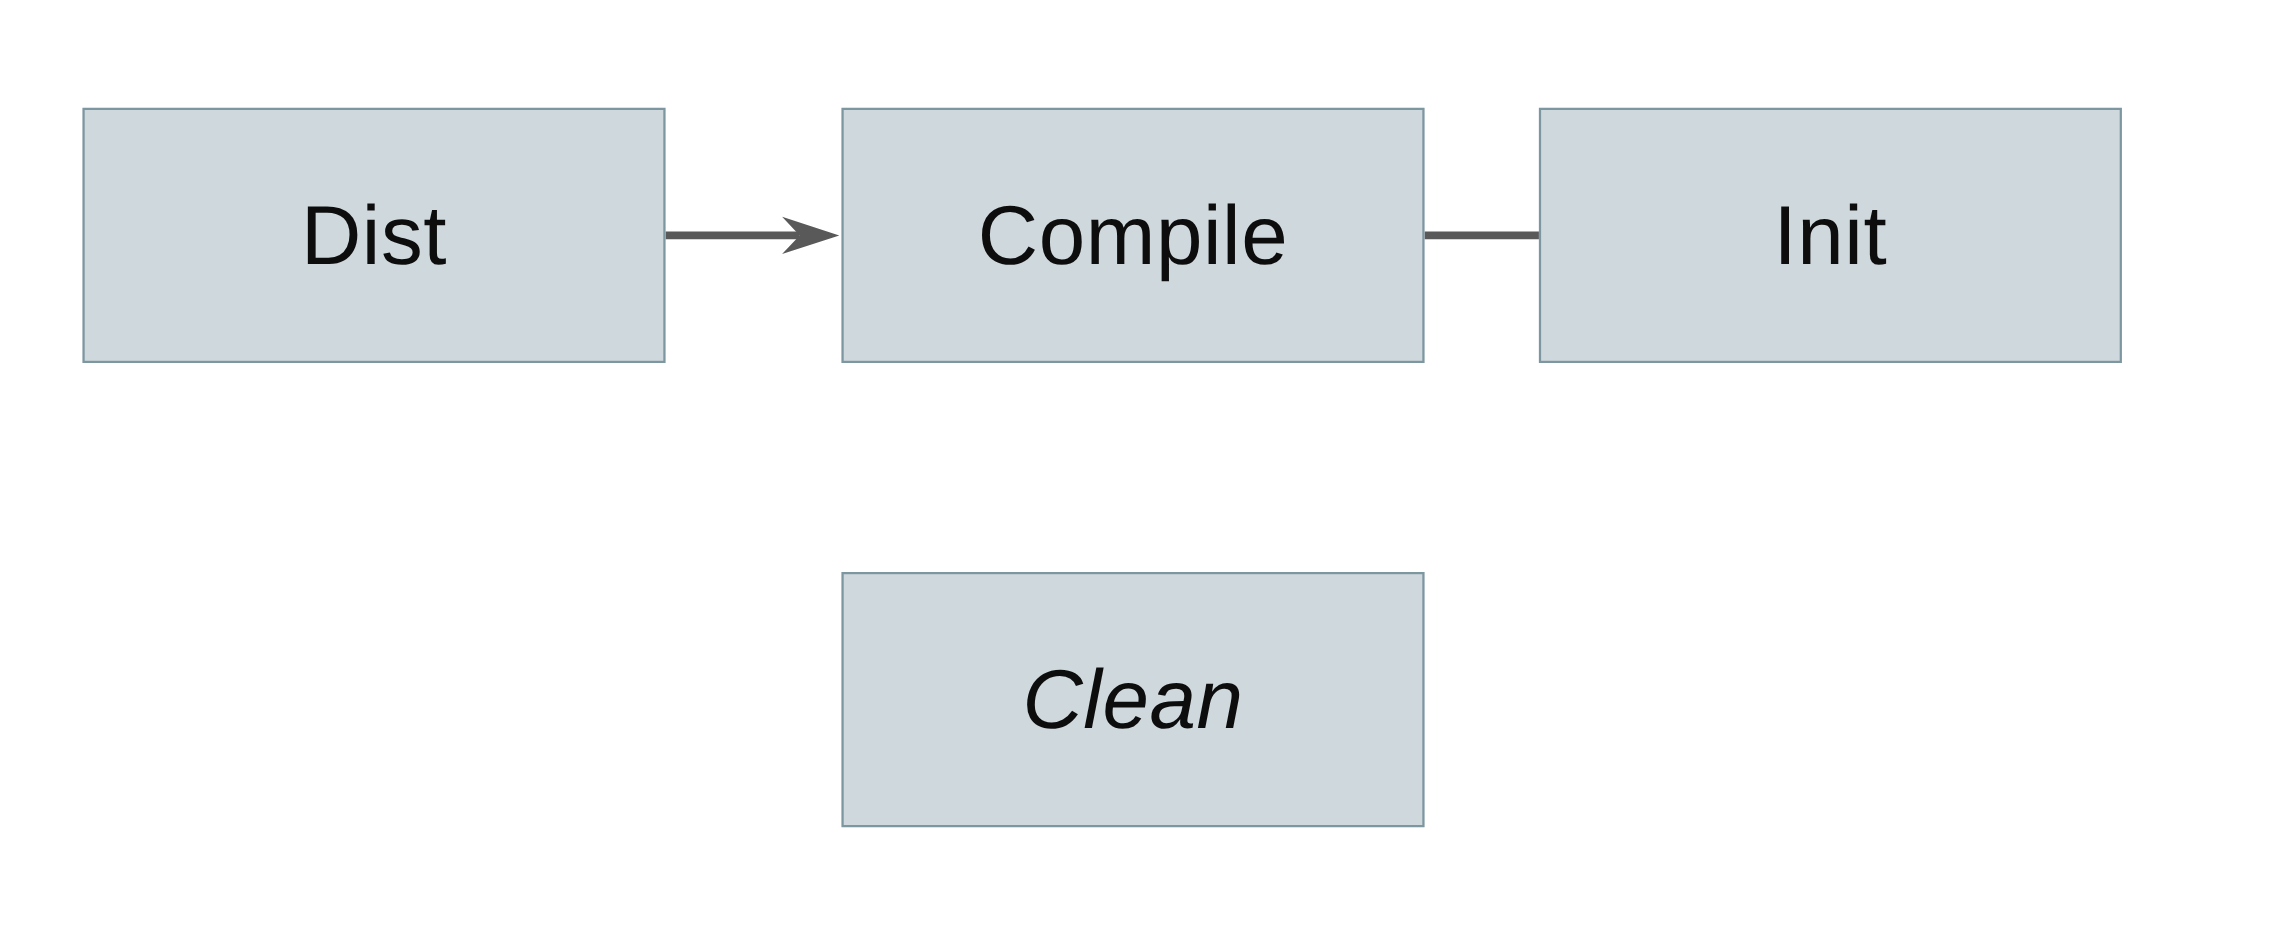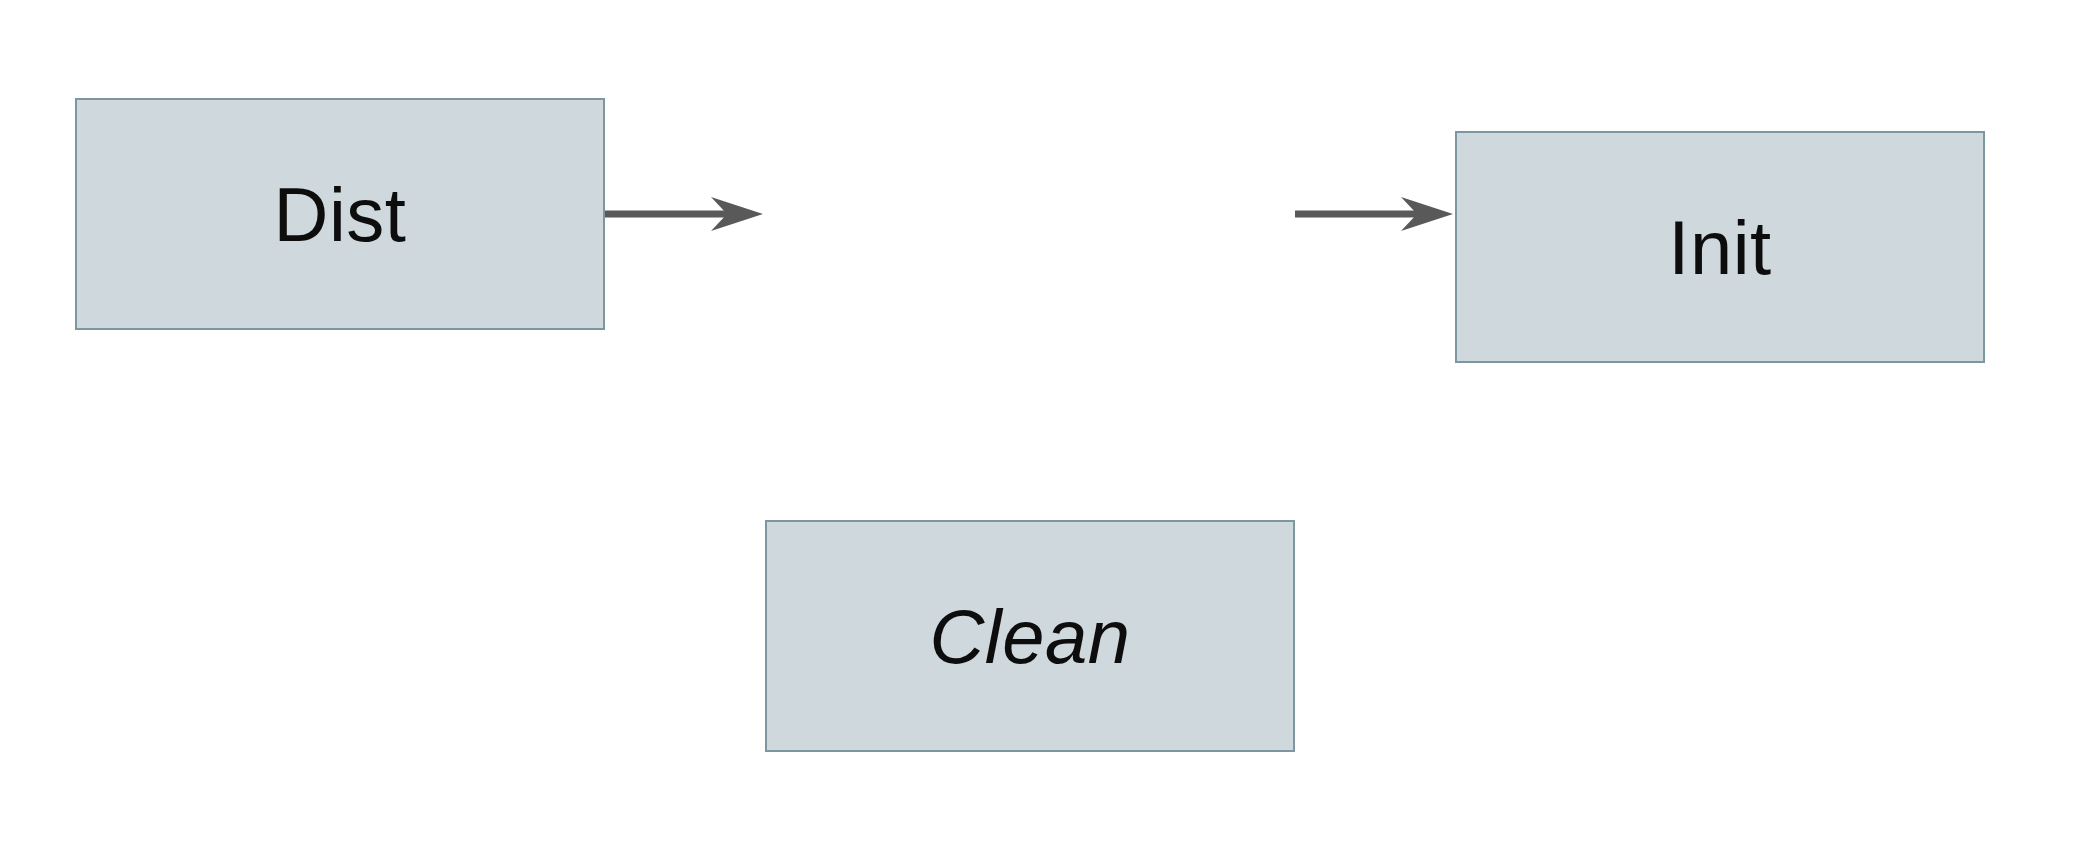--- a/index.html
+++ b/index.html
@@ -24,21 +24,21 @@
     border: 2px solid var(--node-border, #7d97a1);
     display: flex;
     align-items: center;
     justify-content: center;
     font-size: 76px;
     letter-spacing: 0.5px;
     color: var(--text-color, #0d0d0d);
   }
   .node-dist    { left: 75px;   top: 98px;  }
   .node-compile { left: 765px;  top: 98px;  }
-  .node-init    { left: 1455px; top: 98px; margin-top: 33px;  }
+  .node-init    { left: 1399px; top: 98px;  }
   .node-clean   { left: 765px;  top: 520px; font-style: italic; }
 
   .edge {
     position: absolute;
     width: 160px;
     height: 44px;
     color: var(--arrow-color, #595959);
   }
   .edge-1 { left: 605px;  top: 192px; }
   .edge-2 { left: 1295px; top: 192px; }
@@ -53,20 +53,23 @@
     <span>Dist</span>
   </div>
 
   <div class="edge edge-1">
     <svg viewBox="0 0 160 44" xmlns="http://www.w3.org/2000/svg" aria-hidden="true">
       <line x1="0" y1="22" x2="122" y2="22" stroke="currentColor" stroke-width="7"></line>
       <polygon points="158,22 106,5 122,22 106,39" fill="currentColor"></polygon>
     </svg>
   </div>
 
+  <div class="node node-compile">
+    <span>Compile</span>
+  </div>
 
   <div class="edge edge-2">
     <svg viewBox="0 0 160 44" xmlns="http://www.w3.org/2000/svg" aria-hidden="true">
       <line x1="0" y1="22" x2="122" y2="22" stroke="currentColor" stroke-width="7"></line>
       <polygon points="158,22 106,5 122,22 106,39" fill="currentColor"></polygon>
     </svg>
   </div>
 
   <div class="node node-init">
     <span>Init</span>

